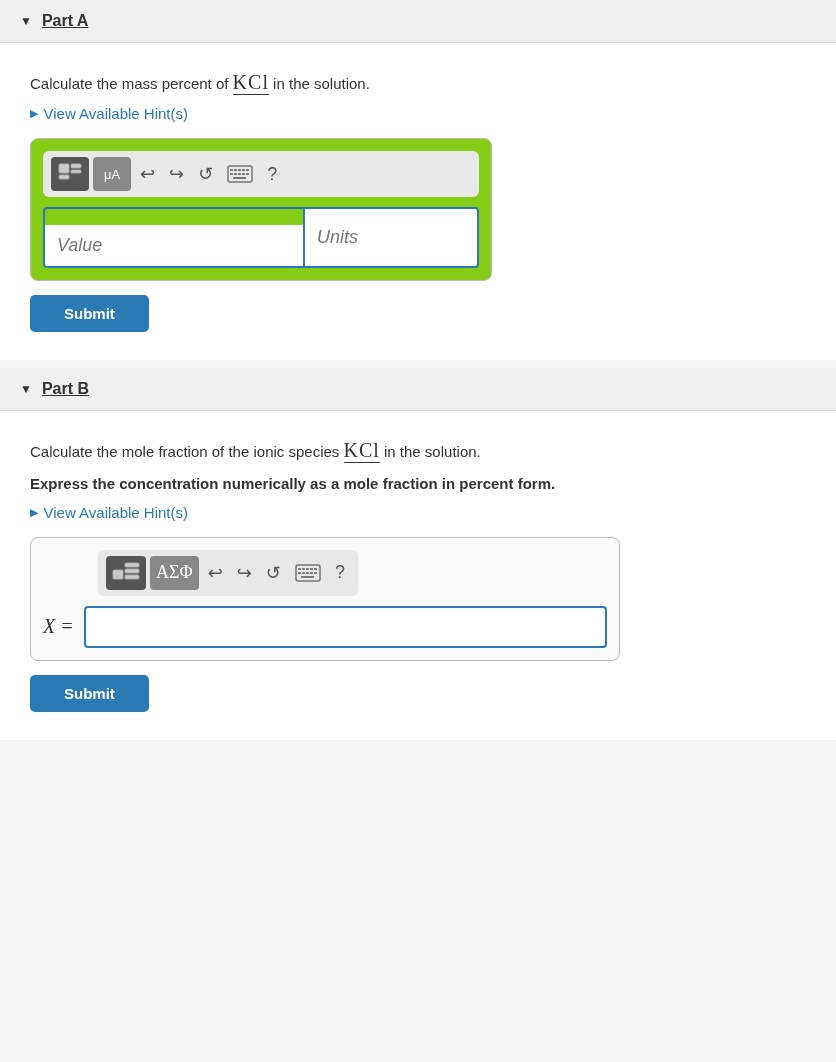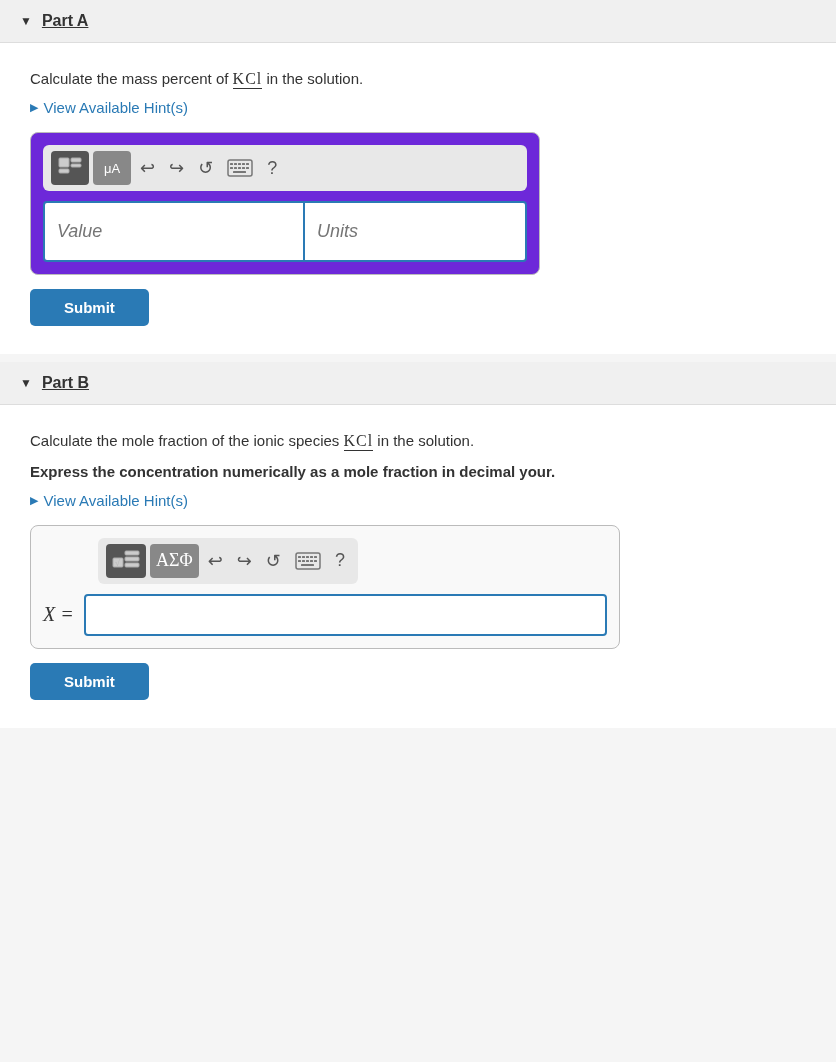--- a/index.html
+++ b/index.html
@@ -41,21 +41,21 @@
       padding: 24px 30px 28px 30px;
     }
 
     .part-body p {
       margin-bottom: 8px;
       line-height: 1.5;
     }
 
     .kcl-formula {
       font-family: "Times New Roman", serif;
-      font-size: 16px;
+      font-size: 20px;
       border-bottom: 1px solid #333;
       padding-bottom: 1px;
       letter-spacing: 1px;
     }
 
     .bold-instruction {
       font-weight: bold;
       margin-bottom: 14px;
     }
 
@@ -70,24 +70,24 @@
     }
 
     .hint-link .hint-arrow {
       font-size: 11px;
       color: #2a7ab5;
     }
 
     .answer-box {
       border: 1px solid #bbb;
       border-radius: 8px;
-      background: #6d28d9;
+      background: #84cc16;
       padding: 12px;
       display: inline-block;
-      width: 510px;
+      width: 462px;
     }
 
     .answer-box-b {
       border: 1px solid #bbb;
       border-radius: 8px;
       background: #f9f9f9;
       padding: 12px;
       display: inline-block;
       width: 590px;
     }
@@ -133,20 +133,21 @@
       align-items: center;
       justify-content: center;
     }
 
     .input-row {
       display: flex;
       gap: 0;
       border: 2px solid #2a7ab5;
       border-radius: 4px;
       overflow: hidden;
+      align-items: flex-end;
     }
 
     .value-input {
       flex: 1;
       padding: 10px 12px;
       font-size: 18px;
       font-style: italic;
       color: #aaa;
       border: none;
       outline: none;
@@ -291,21 +292,21 @@
 
 <div class="part-section">
   <div class="part-header">
     <span class="arrow">▼</span>
     <span class="part-title">Part B</span>
   </div>
   <div class="part-body">
     <p>
       <span>Calculate the mole fraction of the ionic species </span><span class="kcl-formula">KCl</span><span> in the solution.</span>
     </p>
-    <p class="bold-instruction">Express the concentration numerically as a mole fraction in decimal your.</p>
+    <p class="bold-instruction">Express the concentration numerically as a mole fraction in percent form.</p>
     <a href="#" class="hint-link">
       <span class="hint-arrow">▶</span>
       <span>View Available Hint(s)</span>
     </a>
 
     <div class="answer-box-b">
       <div class="toolbar" style="margin-left: 55px; display: inline-flex;">
 
         <button class="tool-btn active">
           <svg width="28" height="22" viewBox="0 0 28 22" fill="none">

